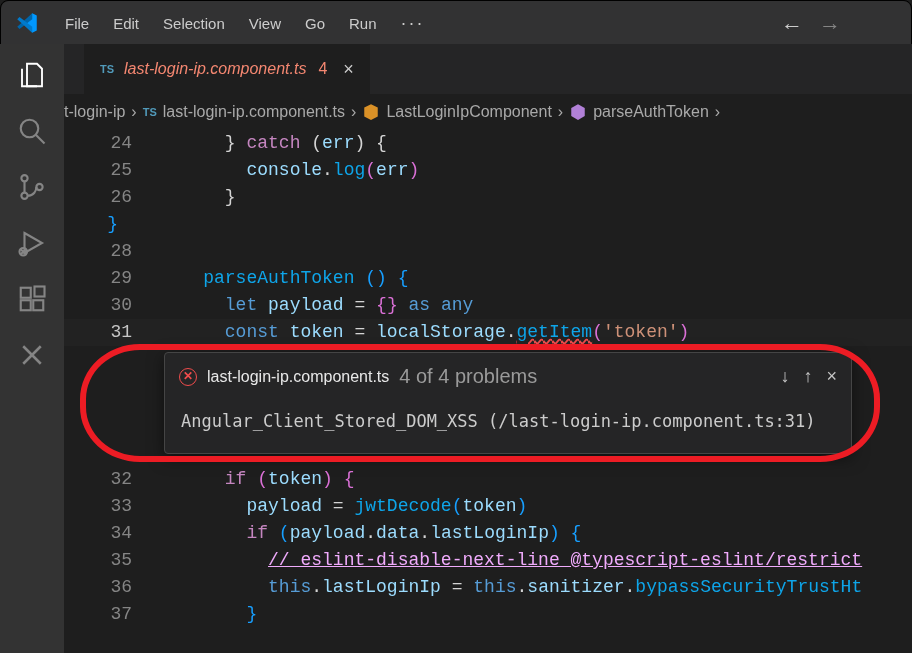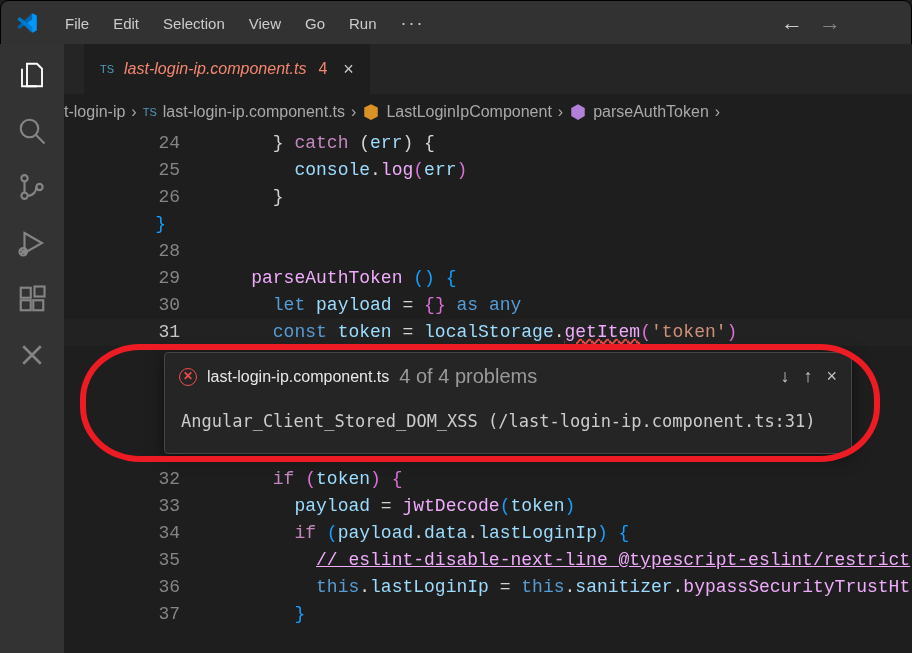--- a/index.html
+++ b/index.html
@@ -93,21 +93,21 @@
     background: #1e1e1e;
     padding: 0 16px;
     gap: 10px;
     font-size: 16px;
     font-style: italic;
     border-right: 1px solid #252526;
   }
   .ts-badge {
     font-size: 11px;
     font-style: normal;
-    font-weight: 400;
+    font-weight: 700;
     color: #519aba;
   }
   .tab-name { color: #f48771; }
   .tab-problems { color: #f48771; font-style: normal; margin-left: 2px;}
   .tab-close { color: #cccccc; font-style: normal; font-size: 18px; cursor: pointer; margin-left: 6px; }
 
   
   .breadcrumbs {
     height: 36px;
     display: flex;
@@ -128,37 +128,36 @@
     font-family: Consolas, "Courier New", monospace;
     font-size: 18px;
     line-height: 27px;
     position: relative;
     flex: 1;
   }
   .line {
     display: flex;
     position: relative;
     white-space: pre;
-    padding-left: 48px;
   }
   .gutter {
     width: 96px;
     text-align: right;
     color: #858585;
     padding-right: 28px;
     user-select: none;
     flex-shrink: 0;
   }
   .line.current .gutter { color: #c6c6c6; }
   .line.current { background: rgba(255,255,255,0.02); }
   
   .c-key   { color: #569cd6; }       
   .c-key2  { color: #c586c0; }       
   .c-var   { color: #9cdcfe; }       
-  .c-fn    { color: #f0abfc; }       
+  .c-fn    { color: #0ea5e9; }       
   .c-str   { color: #ce9178; }       
   .c-punc  { color: #d4d4d4; }       
   .c-punc-y{ color: #da70d6; }       
   .c-punc-b{ color: #179fff; }   
   .c-comment { color: #f0abfc; text-decoration: underline; }
   .c-bad   { text-decoration: underline wavy #f14c4c; }
   .popup {
     position: absolute;
     top: calc(27px * 8 + 6px);
     left: 100px;

